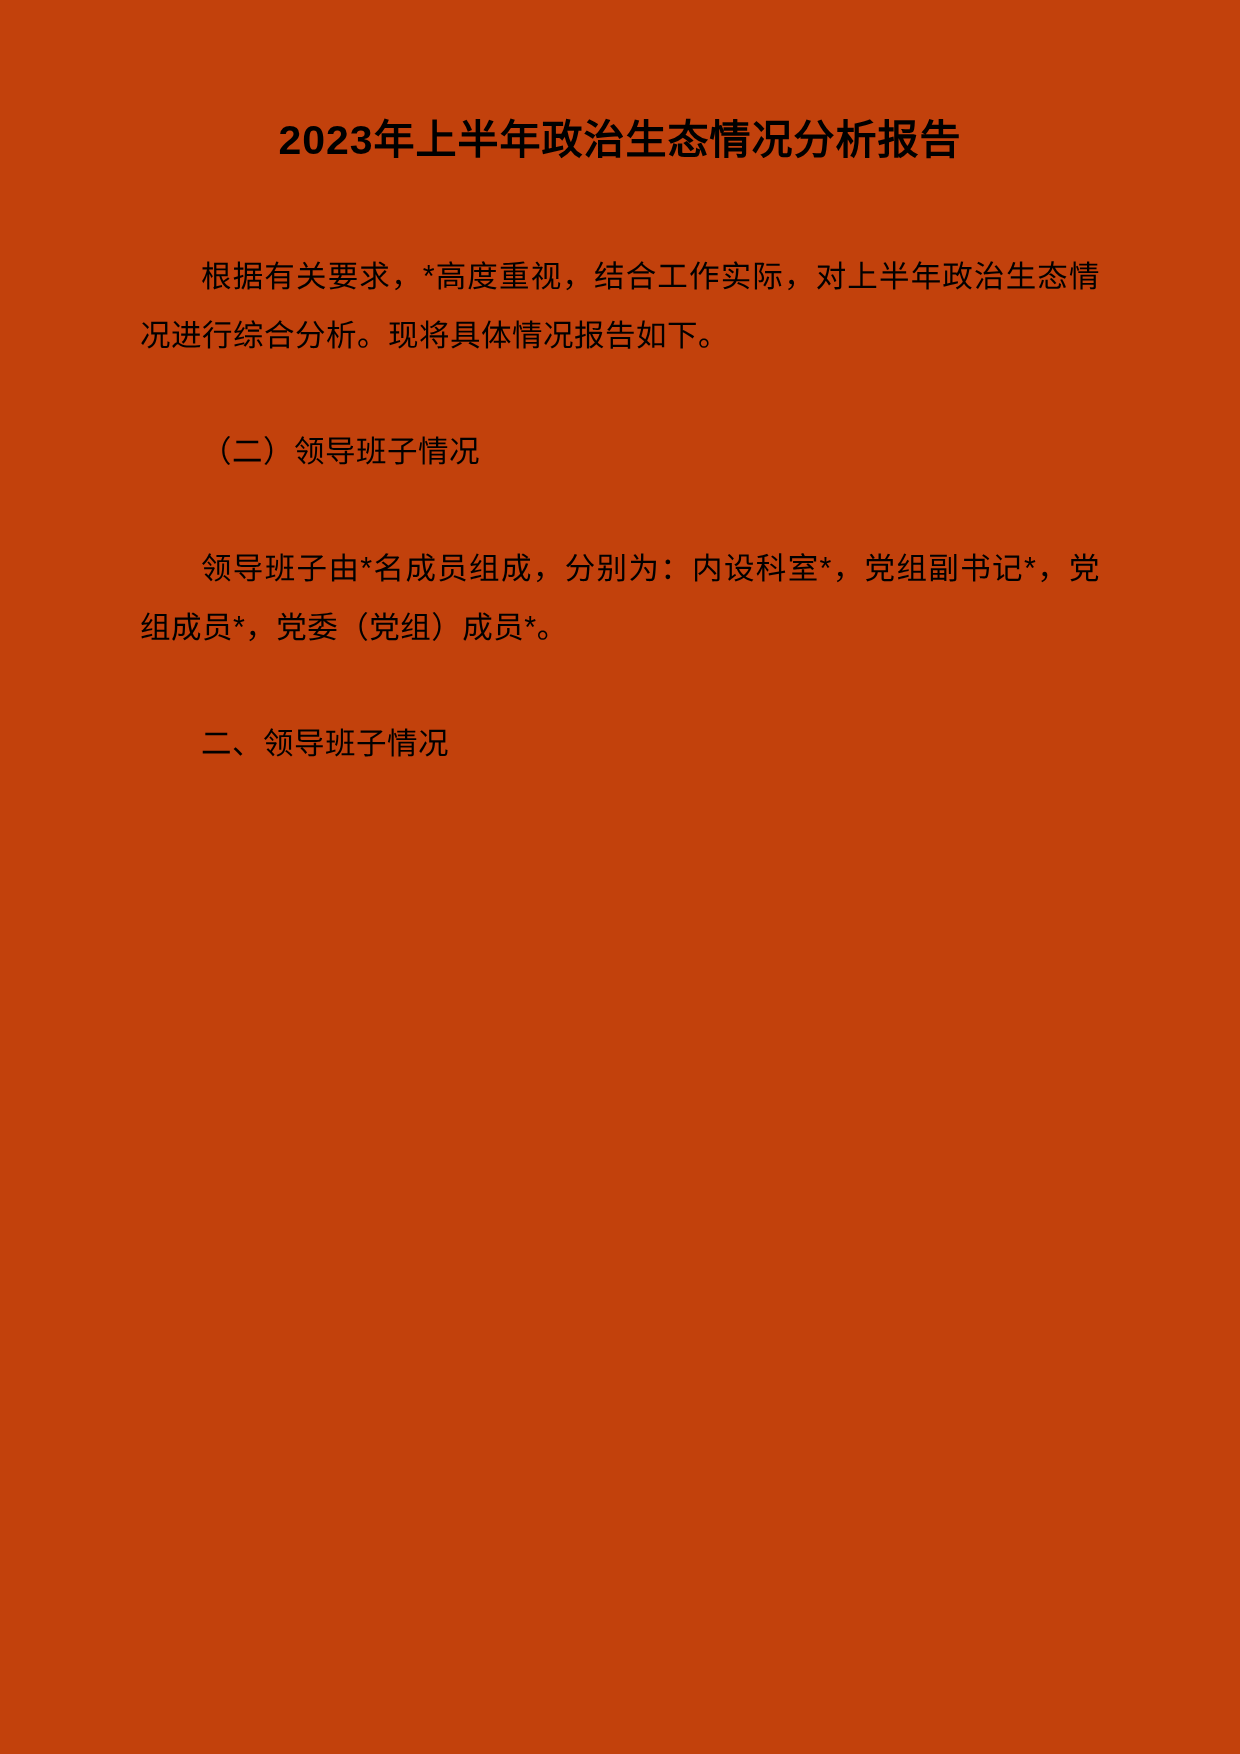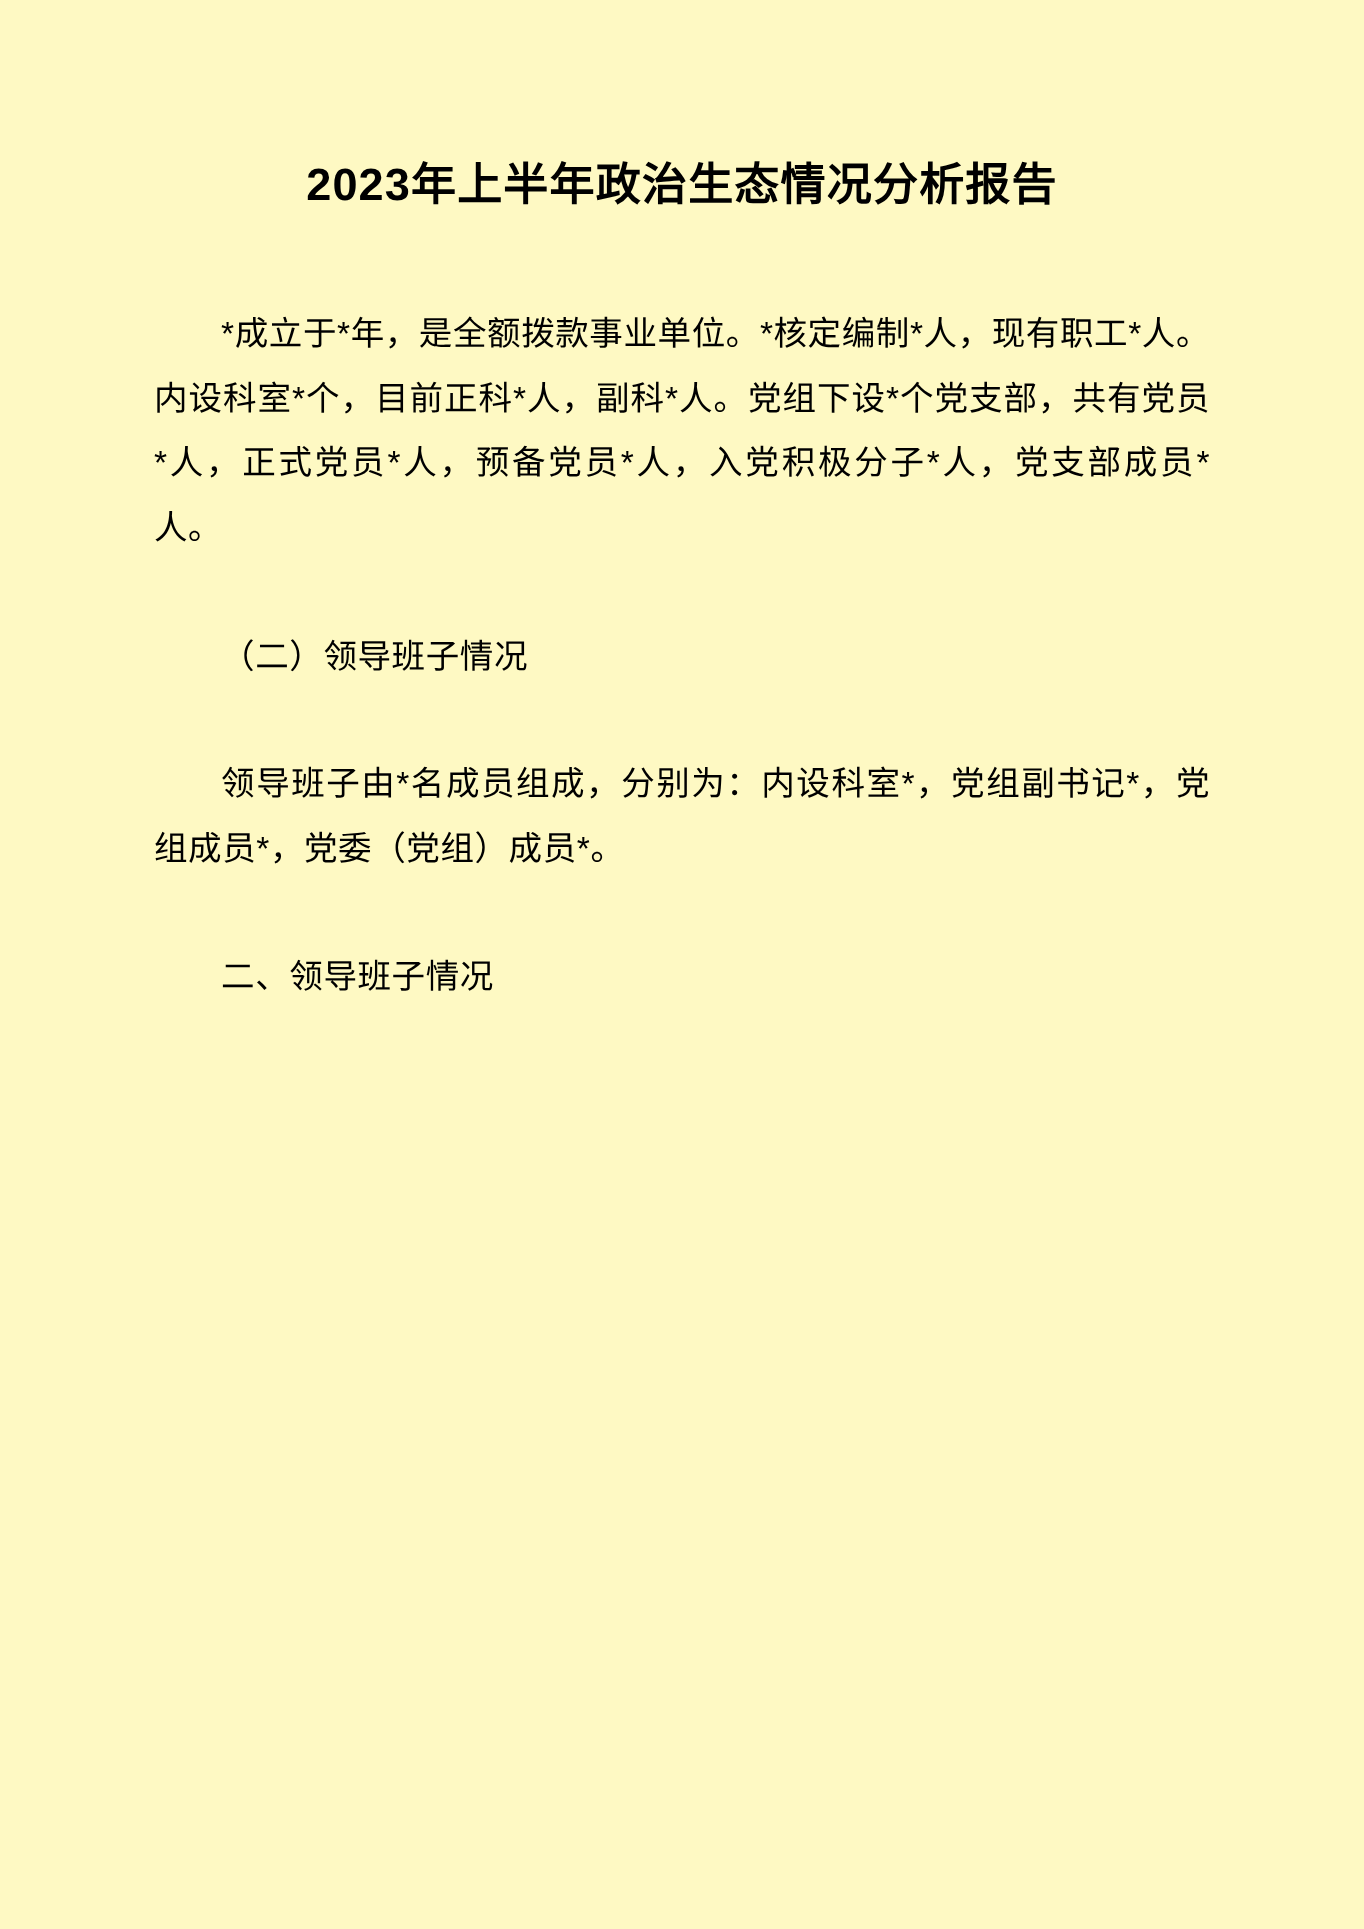--- a/index.html
+++ b/index.html
@@ -11,22 +11,22 @@
     width: 1240px;
     height: 1754px;
     font-family: "Liberation Sans", "DejaVu Sans", sans-serif;
     color: #000000;
     overflow: hidden;
   }
   .page {
     box-sizing: border-box;
     width: 1240px;
     height: 1754px;
-    padding: 120px 140px 80px 140px;
-    background: #fef9c3;
+    padding: 92px 140px 80px 140px;
+    background: #c2410c;
   }
   .doc-title {
     font-size: 41px;
     font-weight: bold;
     text-align: center;
     letter-spacing: 1px;
     line-height: 1.4;
     margin: 20px 0 0 0;
   }
   .body-block {
@@ -53,24 +53,24 @@
 </style>
 </head>
 <body>
 
 <div class="page">
 
   <h1 class="doc-title">2023年上半年政治生态情况分析报告</h1>
 
   <div class="body-block">
 
+    <p class="para spaced">根据有关要求，*高度重视，结合工作实际，对上半年政治生态情况进行综合分析。现将具体情况报告如下。</p>
 
 
 
-    <p class="para spaced">*成立于*年，是全额拨款事业单位。*核定编制*人，现有职工*人。内设科室*个，目前正科*人，副科*人。党组下设*个党支部，共有党员*人，正式党员*人，预备党员*人，入党积极分子*人，党支部成员*人。</p>
 
     <p class="heading spaced">（二）领导班子情况</p>
 
     <p class="para spaced">领导班子由*名成员组成，分别为：内设科室*，党组副书记*，党组成员*，党委（党组）成员*。</p>
 
     <p class="heading">二、领导班子情况</p>
 
   </div>
 </div>
 

